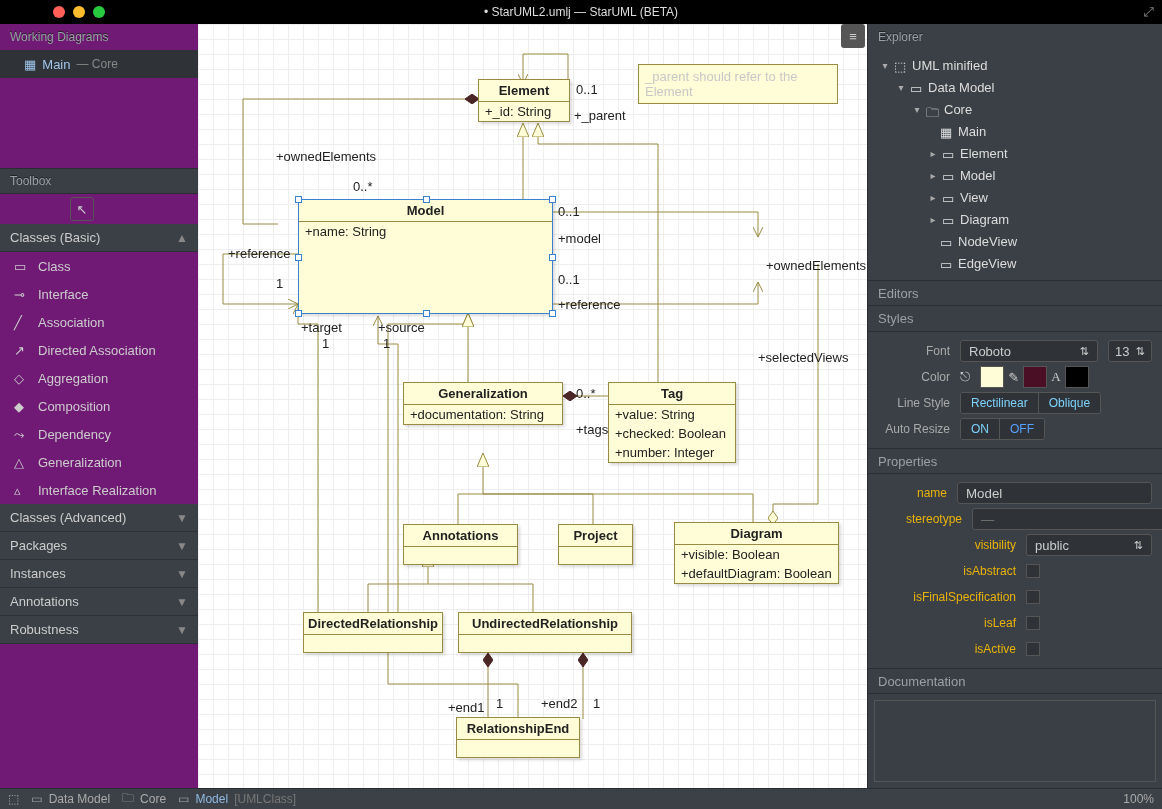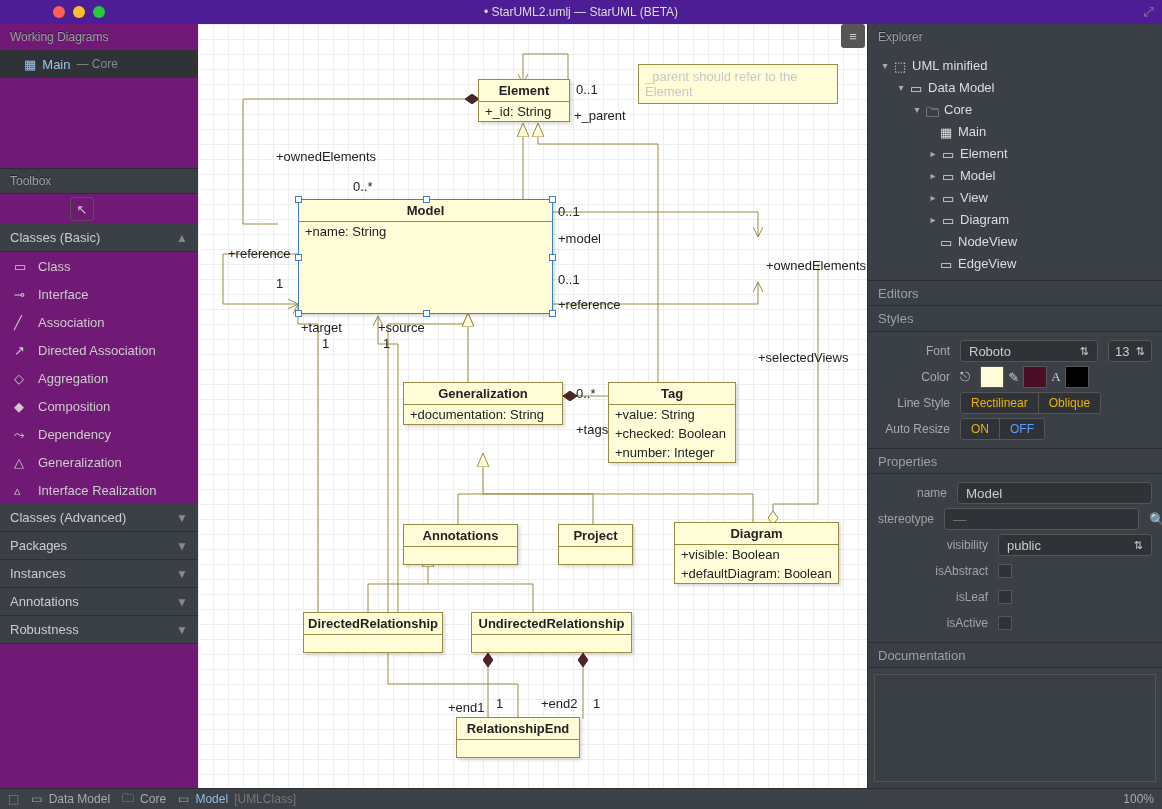--- a/index.html
+++ b/index.html
@@ -1,17 +1,17 @@
 <!DOCTYPE html>
 <html><head>
 <meta charset="utf-8">
 <style>
 * { margin:0; padding:0; box-sizing:border-box; font-family:"Helvetica Neue",Arial,sans-serif; }
 body { width:1162px; height:809px; background:#3a3f44; color:#c8c8c8; overflow:hidden; font-size:13px; }
-.titlebar { height:24px; background:#4c1d95; display:flex; align-items:center; position:relative;padding-left:45px; }
+.titlebar { height:24px; background:#000000; display:flex; align-items:center; position:relative;padding-left:45px; }
 .traffic { display:flex; gap:8px; margin-left:8px; }
 .dot { width:12px; height:12px; border-radius:50%; }
 .dot.r{background:#ff5f56;} .dot.y{background:#ffbd2e;} .dot.g{background:#27c93f;}
 .titlebar .title{position:absolute;left:0;right:0;text-align:center;color:#ddd;font-size:12px;}
 .expand-icon { position:absolute; right:8px; color:#888; }
 .body { display:flex; height:764px; }
 .left { width:198px; background:#701a75; display:flex; flex-direction:column; }
 .panelhead { height:26px; padding:0 10px; font-size:12px; color:#9aa0a6; display:flex; align-items:center; text-shadow:0 -1px #222; }
 .diagrams-list{}
 .diagrams-list .item { height:28px; padding-left:24px; display:flex; align-items:center; gap:6px; background:#2f3338; color:#9fc4e8; font-size:13px; }
@@ -41,26 +41,26 @@
 .tree-row .ico{width:14px;height:12px;display:inline-block;}
 .sect{height:26px;padding:0 10px;color:#9aa0a6;display:flex;align-items:center;background:#3a3f45;border-top:1px solid #2a2e33;border-bottom:1px solid #2a2e33;}
 .styles{padding:6px 10px;}
 .styles .row{display:flex;align-items:center;height:26px;gap:10px;}
 .styles .lbl{width:72px;text-align:right;color:#aaa;font-size:12px;}
 .selbox{flex:1;height:22px;background:#2f3338;border:1px solid #555;border-radius:3px;padding:0 8px;color:#ccc;display:flex;align-items:center;justify-content:space-between;}
 .numbox{width:44px;height:22px;background:#2f3338;border:1px solid #555;border-radius:3px;display:flex;align-items:center;justify-content:space-between;padding:0 6px;color:#ccc;}
 .swatches{display:flex;gap:4px;}
 .sw{width:24px;height:22px;border:1px solid #555;}
 .btngrp{display:flex;border:1px solid #555;border-radius:3px;overflow:hidden;}
-.btngrp .b{padding:3px 10px;background:#2f3338;color:#eab308;font-size:12px;}
+.btngrp .b{padding:3px 10px;background:#2f3338;color:#7dd3fc;font-size:12px;}
 .btngrp .b.on{color:#5aa0ff;}
 .btngrp .b+.b{border-left:1px solid #555;}
 .props{padding:6px 10px;}
 .props .row{display:flex;align-items:center;height:26px;gap:10px;}
-.props .lbl{width:110px;text-align:right;color:#a3a3a3;font-size:12px;}
+.props .lbl{width:110px;text-align:right;color:#eab308;font-size:12px;margin-left:28px;}
 .txtbox{flex:1;height:22px;background:#2f3338;border:1px solid #555;border-radius:3px;padding:0 8px;color:#ccc;}
 .cb{width:14px;height:14px;background:#2f3338;border:1px solid #555;}
 .docbox{flex:1;margin:6px;border:1px solid #555;background:#3a3f45;min-height:80px;}
 .statusbar{height:21px;background:#3c4147;border-top:1px solid #2a2e33;display:flex;align-items:center;padding:0 8px;gap:12px;color:#aaa;font-size:12px;}
 .statusbar .seg{display:flex;align-items:center;gap:6px;}
 .statusbar .zoom{margin-left:auto;}
 svg{overflow:visible;}
 .ud{font-size:11px;}
 </style>
 </head>
@@ -252,21 +252,21 @@
       <div class="umlclass" style="left:476px;top:498px;width:165px">
         <div class="title">Diagram</div>
         <div class="attr">+visible: Boolean</div>
         <div class="attr">+defaultDiagram: Boolean</div>
       </div>
 
       <div class="umlclass" style="left:105px;top:588px;width:140px">
         <div class="title" style="border-bottom:none">DirectedRelationship</div>
           <div style="height:18px;border-top:1px solid #998b42"></div>
       </div>
-      <div class="umlclass" style="left:273px;top:588px;width:161px">
+      <div class="umlclass" style="left:260px;top:588px;width:174px">
         <div class="title" style="border-bottom:none">UndirectedRelationship</div>
           <div style="height:18px;border-top:1px solid #998b42"></div>
       </div>
       <div class="umlclass" style="left:258px;top:693px;width:124px">
         <div class="title" style="border-bottom:none">RelationshipEnd</div>
           <div style="height:18px;border-top:1px solid #998b42"></div>
       </div>
 
       <div class="note" style="left:440px;top:40px;width:200px">_parent should refer to the Element</div>
 
@@ -405,20 +405,24 @@
         <div class="selbox">
             <span>public</span>
             <span class="ud">⇅</span>
           </div>
         </div>
       <div class="row">
           <span class="lbl">isAbstract</span>
           <div class="cb"></div>
         </div>
       <div class="row">
+          <span class="lbl">isFinalSpecification</span>
+          <div class="cb"></div>
+        </div>
+      <div class="row">
           <span class="lbl">isLeaf</span>
           <div class="cb"></div>
         </div>
       <div class="row">
           <span class="lbl">isActive</span>
           <div class="cb"></div>
         </div>
     </div>
 
     <div class="sect">Documentation</div>

